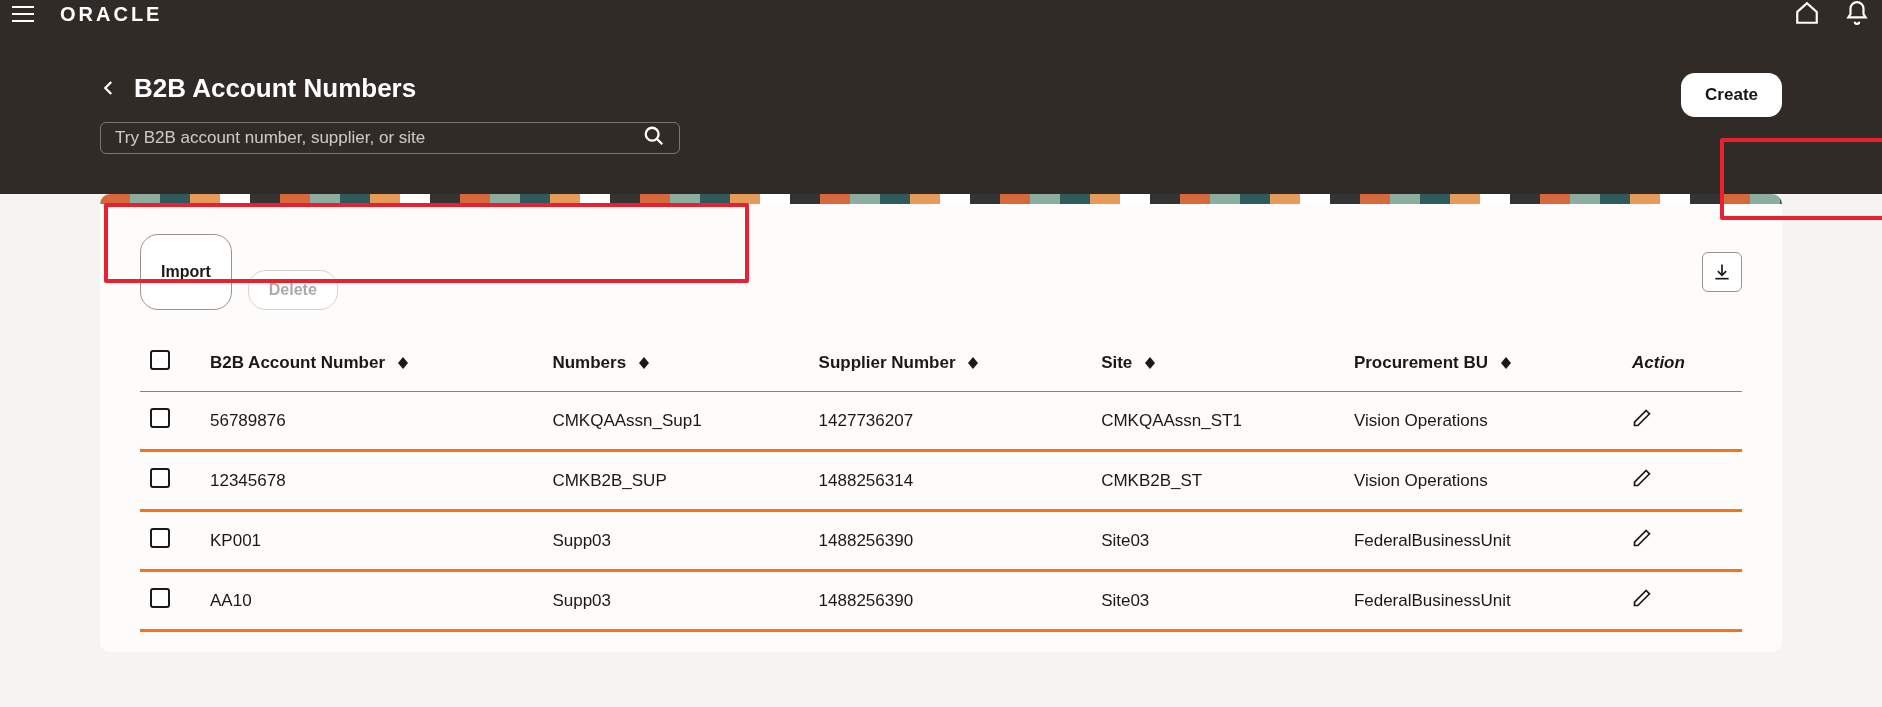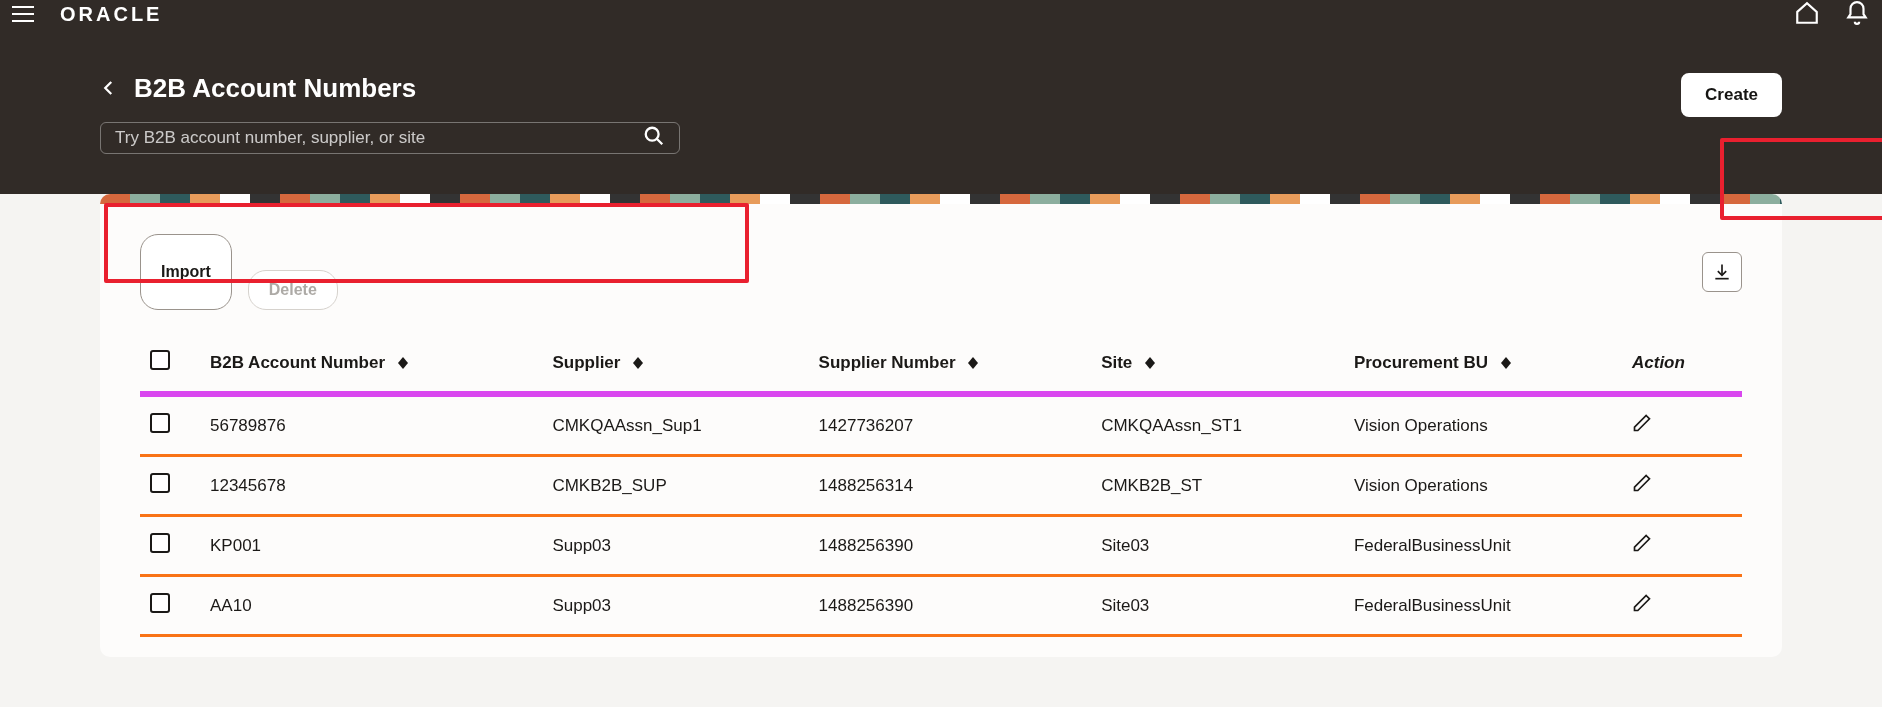--- a/index.html
+++ b/index.html
@@ -56,21 +56,21 @@
     border:none;
     outline:none;
     color:#fff;
     font-size:17px;
   }
   .search-wrap input::placeholder { color:rgba(255,255,255,0.75); }
   .create-btn {
     background:#fff;
     color:#161513;
     border:none;
-    border-radius:8px;
+    border-radius:14px;
     padding:12px 24px;
     font-size:17px;
     font-weight:600;
     cursor:pointer;
   }
   .highlight-red {
     position:absolute;
     border:4px solid #e9202f;
     border-radius:2px;
     pointer-events:none;
@@ -107,21 +107,21 @@
   .btn-icon {
     background:#fff;
     border:1px solid #9a938c;
     border-radius:6px;
     width:40px; height:40px;
     display:flex; align-items:center; justify-content:center;
     cursor:pointer;
   }
   table { width:100%; border-collapse:collapse; }
   th, td { text-align:left; padding:16px 10px; font-size:17px; color:#1b1917; }
-  th { font-weight:700; border-bottom:6px solid #d946ef; }
+  th { font-weight:700; border-bottom:1px solid #d946ef; }
   tbody tr { border-bottom:3px solid #f97316; }
   .sort-icon { display:inline-flex; flex-direction:column; margin-left:8px; vertical-align:middle; line-height:0;}
   .sort-icon svg { display:block; }
   .checkbox {
     width:20px; height:20px; border:2px solid #1b1917; border-radius:3px; background:#fff;
     display:inline-block; cursor:pointer;
   }
   .edit-cell svg { cursor:pointer; }
   .col-check { width:60px; }
   .col-action { width:120px;font-style:italic; }
@@ -206,21 +206,21 @@
           <span class="sort-icon">
             <svg width="10" height="6" viewBox="0 0 10 6">
                 <polygon points="5,0 10,6 0,6" fill="#1b1917"></polygon>
               </svg>
             <svg width="10" height="6" viewBox="0 0 10 6">
                 <polygon points="0,0 10,0 5,6" fill="#1b1917"></polygon>
               </svg>
           </span>
         </th>
         <th>
-          <span>Supplier</span>
+          <span>Numbers</span>
           <span class="sort-icon">
             <svg width="10" height="6" viewBox="0 0 10 6">
                 <polygon points="5,0 10,6 0,6" fill="#1b1917"></polygon>
               </svg>
             <svg width="10" height="6" viewBox="0 0 10 6">
                 <polygon points="0,0 10,0 5,6" fill="#1b1917"></polygon>
               </svg>
           </span>
         </th>
         <th>

